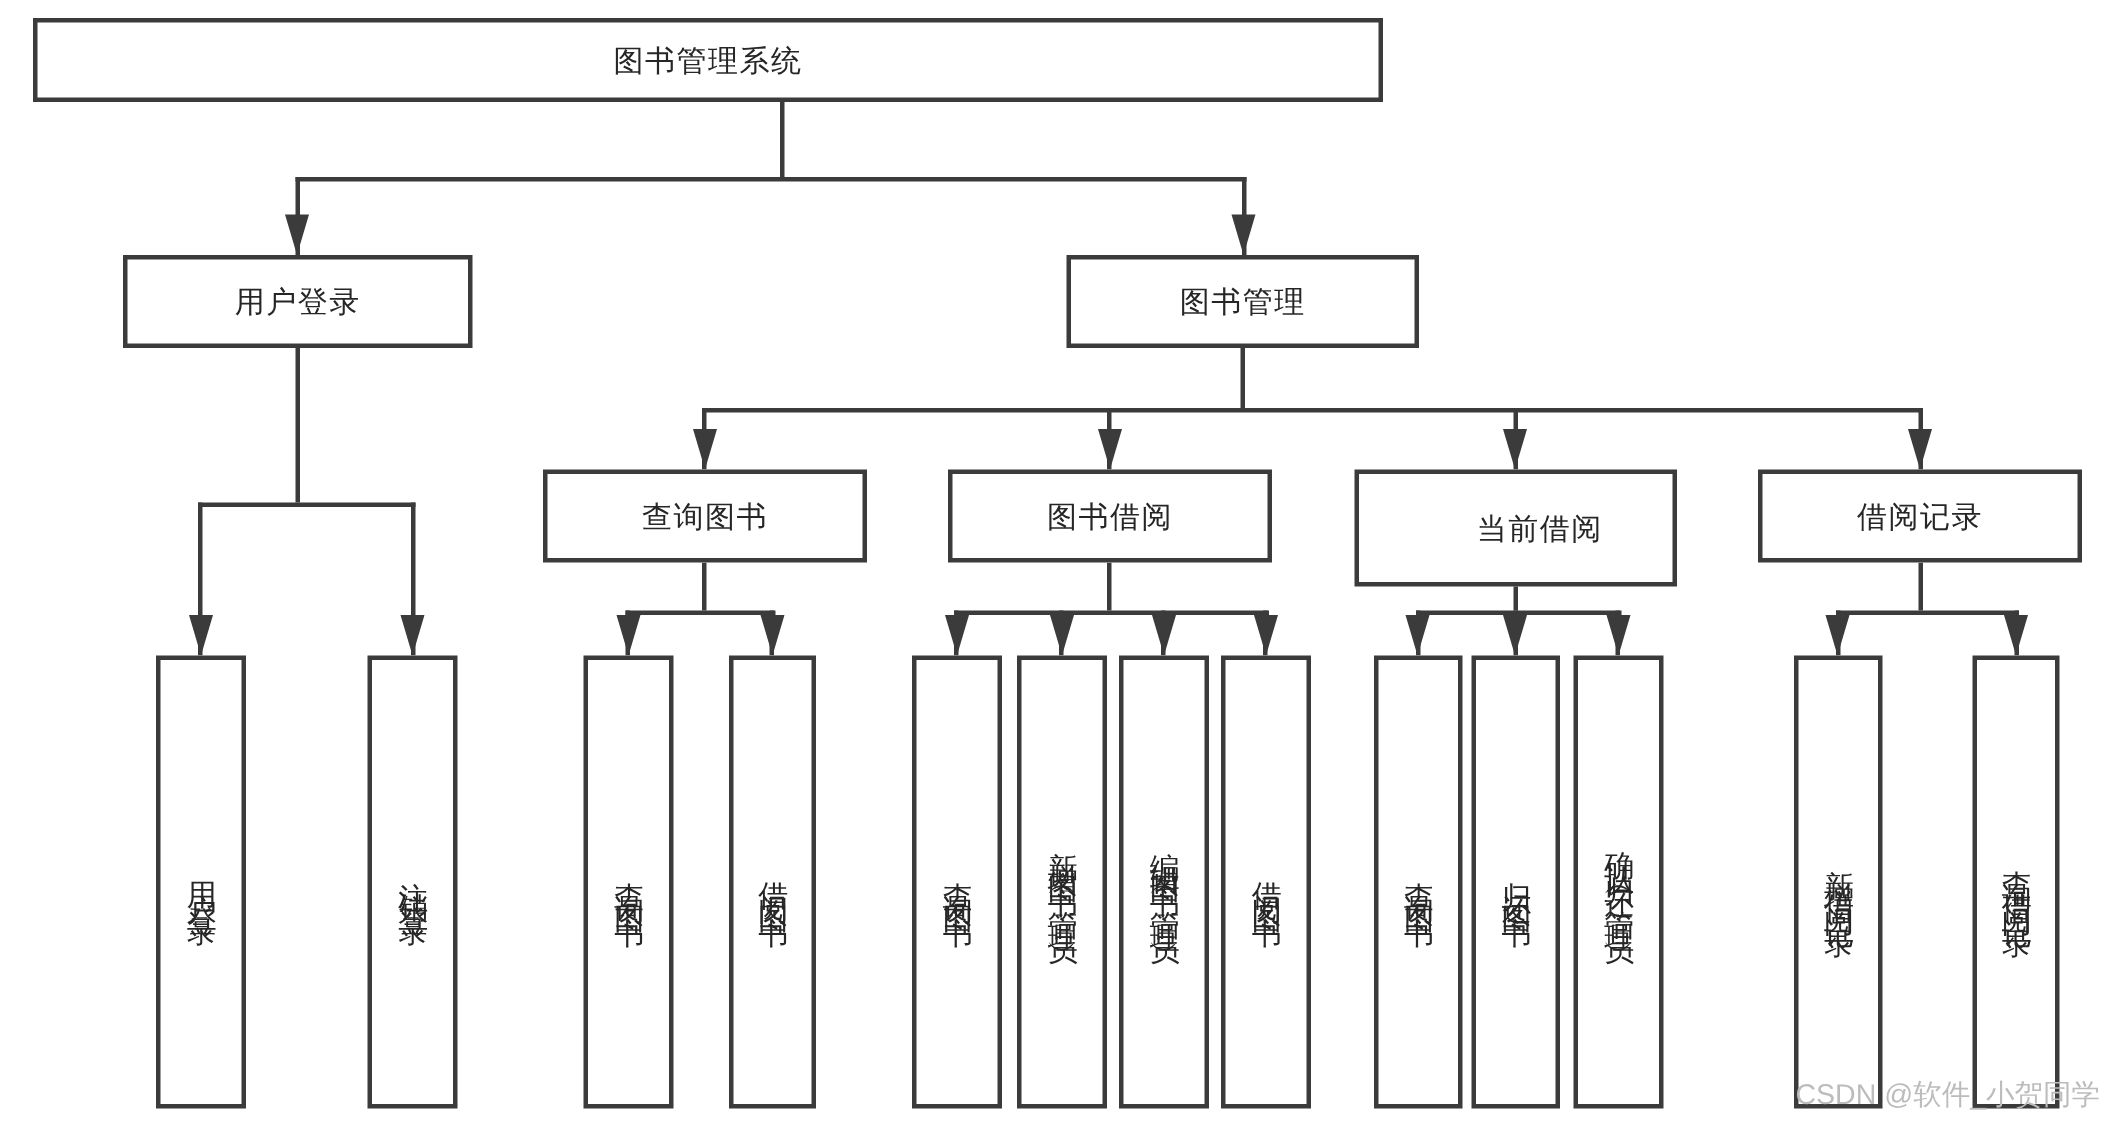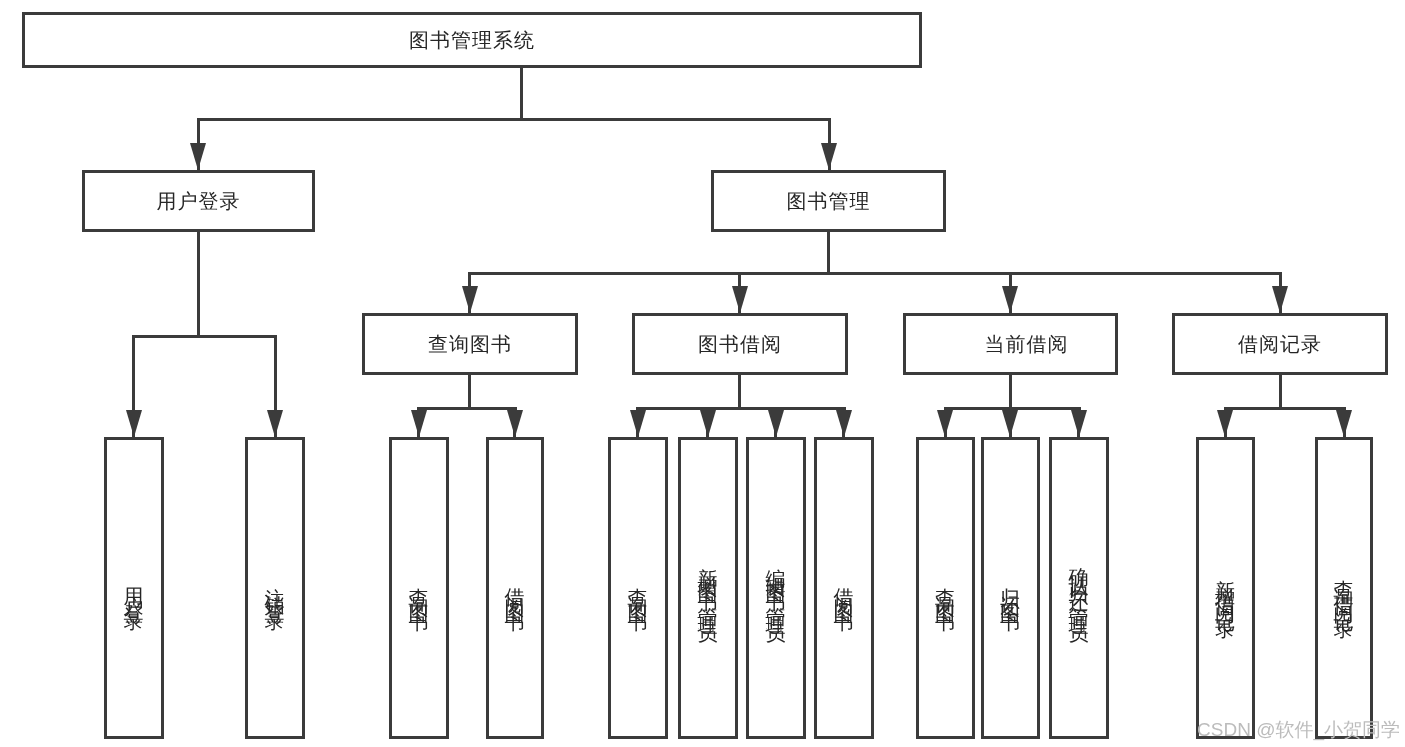--- a/index.html
+++ b/index.html
@@ -58,21 +58,21 @@
 <div class="box" style="left:22px; top:12px; width:900px; height:56px;">图书管理系统</div>
 
 <div class="box" style="left:82px; top:170px; width:233px; height:62px;">用户登录</div>
 
 <div class="box" style="left:711px; top:170px; width:235px; height:62px;">图书管理</div>
 
 <div class="box" style="left:362px; top:313px; width:216px; height:62px;">查询图书</div>
 
 <div class="box" style="left:632px; top:313px; width:216px; height:62px;">图书借阅</div>
 
-<div class="box" style="left:903px; top:313px; width:215px; height:62px;padding-left:32px;">当前借阅</div>
+<div class="box" style="left:903px; top:313px; width:215px; height:78px;padding-left:32px;">当前借阅</div>
 
 <div class="box" style="left:1172px; top:313px; width:216px; height:62px;">借阅记录</div>
 
 <div class="box vtext" style="left:104px; top:437px; width:60px; height:302px;">用户登录</div>
 
 <div class="box vtext" style="left:245px; top:437px; width:60px; height:302px;">注销登录</div>
 
 <div class="box vtext" style="left:389px; top:437px; width:60px; height:302px;">查询图书</div>
 
 <div class="box vtext" style="left:486px; top:437px; width:58px; height:302px;">借阅图书</div>

